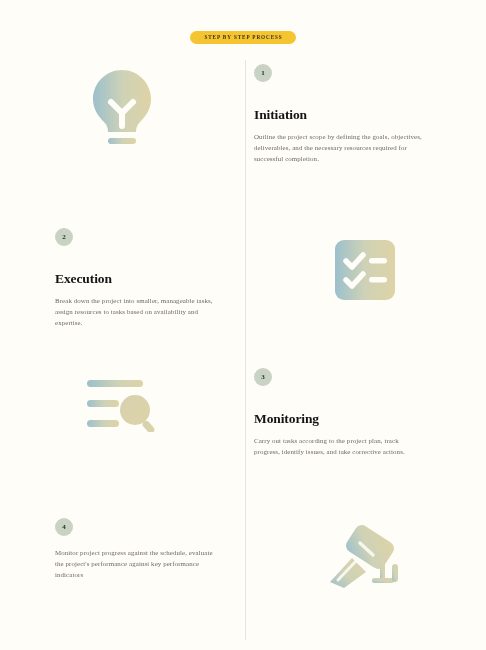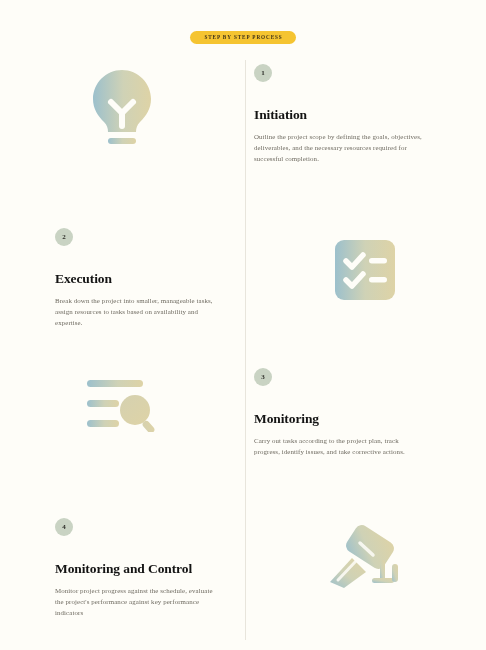--- a/index.html
+++ b/index.html
@@ -178,21 +178,20 @@
   <div class="cell right-text">
     <div class="step-num">3</div>
     <div class="step-title">Monitoring</div>
     <div class="step-desc">Carry out tasks according to the project plan, track progress, identify issues, and take corrective actions.</div>
   </div>
 </div>
 
 <div class="row" style="top:518px;">
   <div class="cell left-text">
     <div class="step-num">4</div>
-    <div class="step-title">Monitoring and Control</div>
     <div class="step-desc">Monitor project progress against the schedule, evaluate the project's performance against key performance indicators</div>
   </div>
   <div class="cell icon-cell" style="padding-top:6px;">
     <span class="icon-wrap">
       <svg width="78" height="72" viewBox="0 0 78 72">
         <defs>
           <linearGradient id="gradD" x1="0" y1="1" x2="1" y2="0">
             <stop offset="0%" stop-color="#9CC0CC"></stop>
             <stop offset="45%" stop-color="#CFD2B6"></stop>
             <stop offset="100%" stop-color="#DED3A6"></stop>

